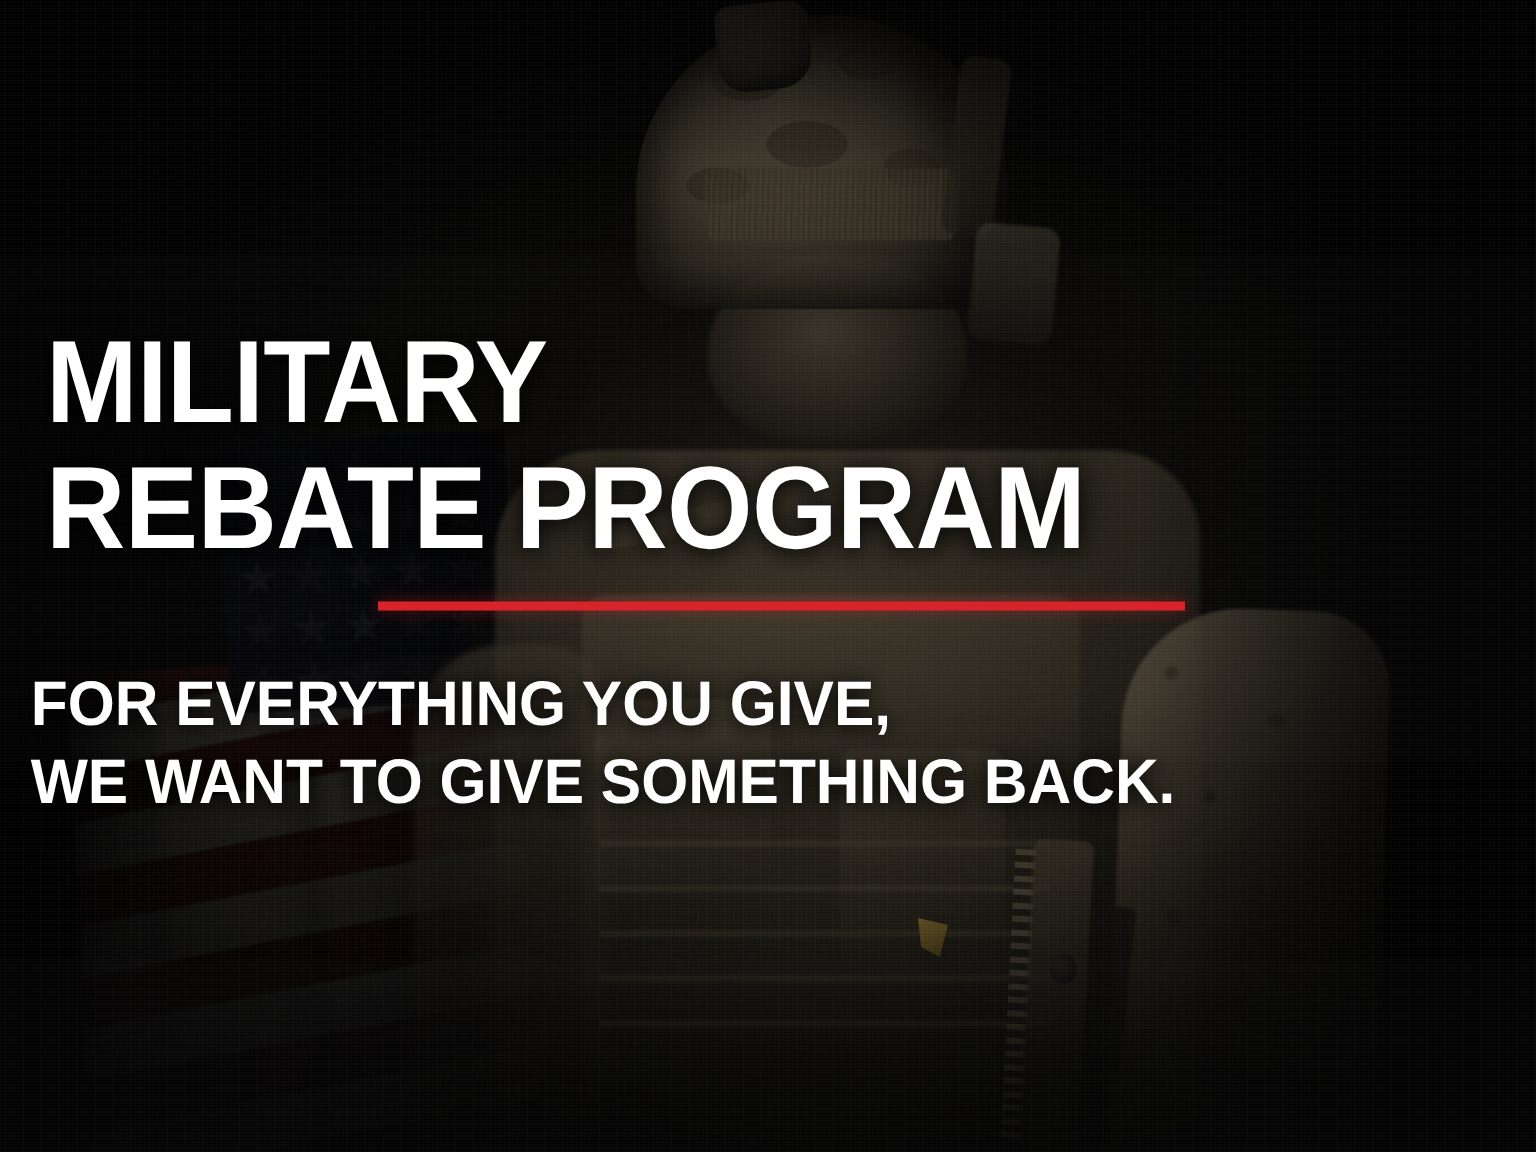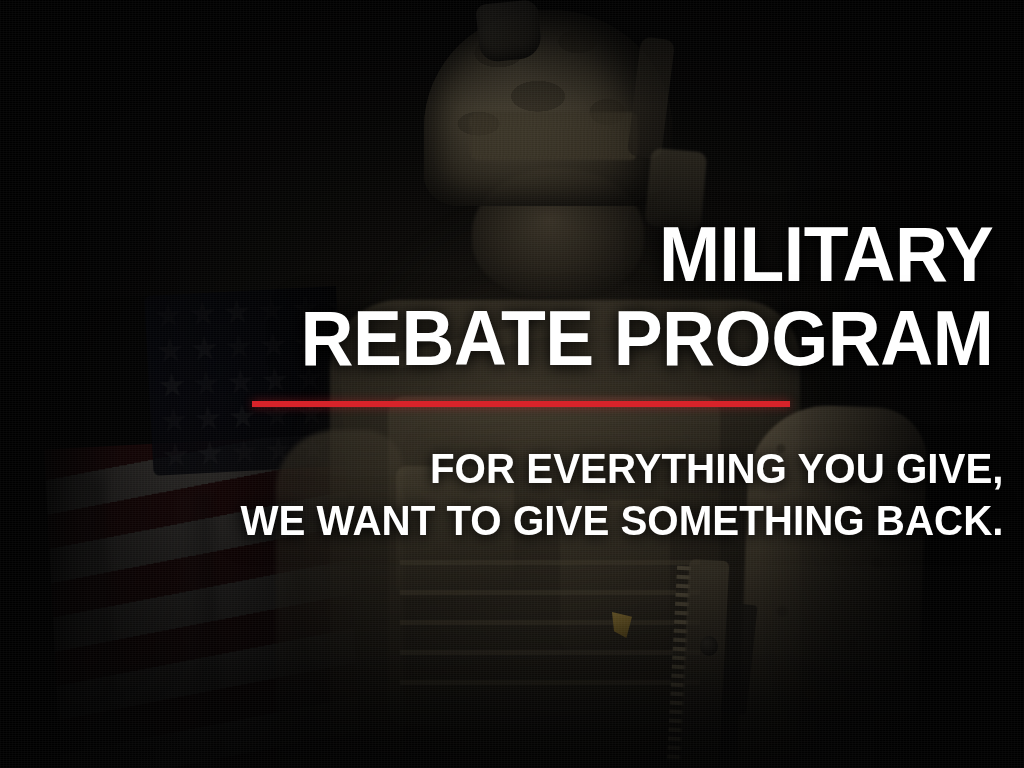--- a/index.html
+++ b/index.html
@@ -291,21 +291,21 @@
     position:absolute; inset:0; opacity:.055;
     background-image:
       repeating-linear-gradient(0deg, rgba(255,255,255,.5) 0 1px, transparent 1px 2px),
       repeating-linear-gradient(90deg, rgba(255,255,255,.4) 0 1px, transparent 1px 3px);
   }
 
   
   .content {
     position:absolute; inset:0;
     display:flex; flex-direction:column; align-items:center;
-    text-align:right;
+    text-align:left;
     text-decoration:underline;
   }
 
   .headline {
     color:#ffffff;
     font-family:"Liberation Sans", sans-serif;
     font-weight:700;
     line-height:.93;
     letter-spacing:-0.5px;
     text-shadow:0 2px 14px rgba(0,0,0,.85), 0 0 34px rgba(0,0,0,.6);

